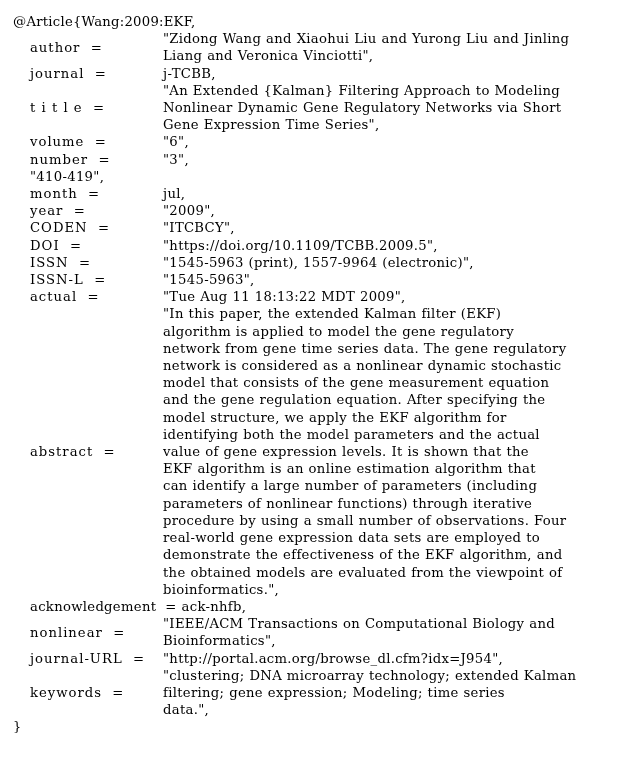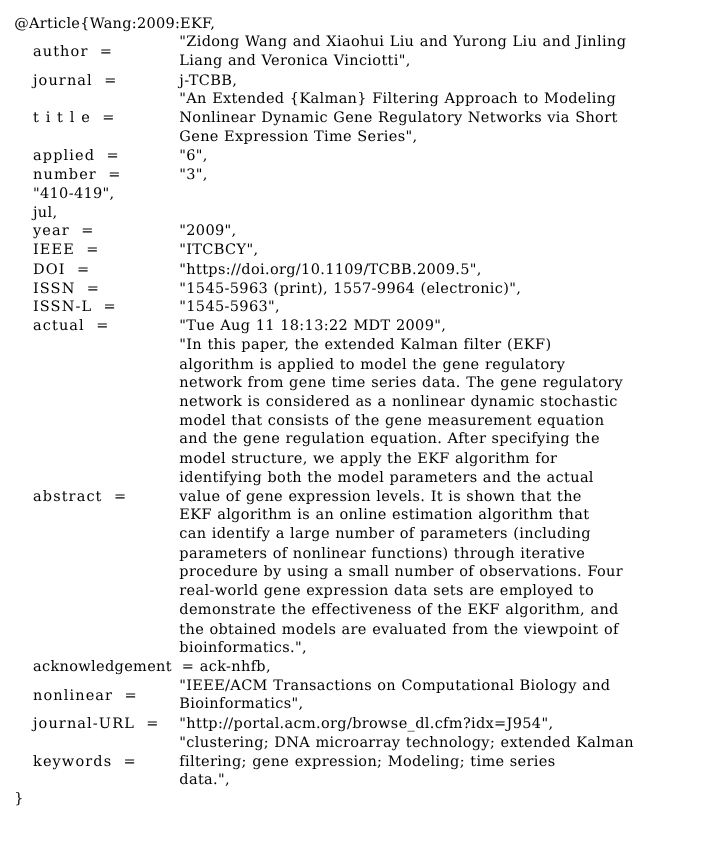--- a/index.html
+++ b/index.html
@@ -84,39 +84,40 @@
         <span class="field-label">journal  =</span>
         <span class="field-value justified">j-TCBB,</span>
       </div>
       <div class="field-row">
         <span class="field-label">t i t l e  =</span>
         <span class="field-value justified">"An Extended {Kalman} Filtering Approach to Modeling
 Nonlinear Dynamic Gene Regulatory Networks via Short
 Gene Expression Time Series",</span>
       </div>
       <div class="field-row">
-        <span class="field-label">applied  =</span>
+        <span class="field-label">volume  =</span>
         <span class="field-value justified">"6",</span>
       </div>
       <div class="field-row">
         <span class="field-label">number  =</span>
         <span class="field-value justified">"3",</span>
       </div>
       <div class="field-row">
         <span class="field-value justified">"410-419",</span>
       </div>
       <div class="field-row">
+        <span class="field-label">month  =</span>
         <span class="field-value justified">jul,</span>
       </div>
       <div class="field-row">
         <span class="field-label">year  =</span>
         <span class="field-value justified">"2009",</span>
       </div>
       <div class="field-row">
-        <span class="field-label">IEEE  =</span>
+        <span class="field-label">CODEN  =</span>
         <span class="field-value justified">"ITCBCY",</span>
       </div>
       <div class="field-row">
         <span class="field-label">DOI  =</span>
         <span class="field-value justified">"https://doi.org/10.1109/TCBB.2009.5",</span>
       </div>
       <div class="field-row">
         <span class="field-label">ISSN  =</span>
         <span class="field-value justified">"1545-5963 (print), 1557-9964 (electronic)",</span>
       </div>

